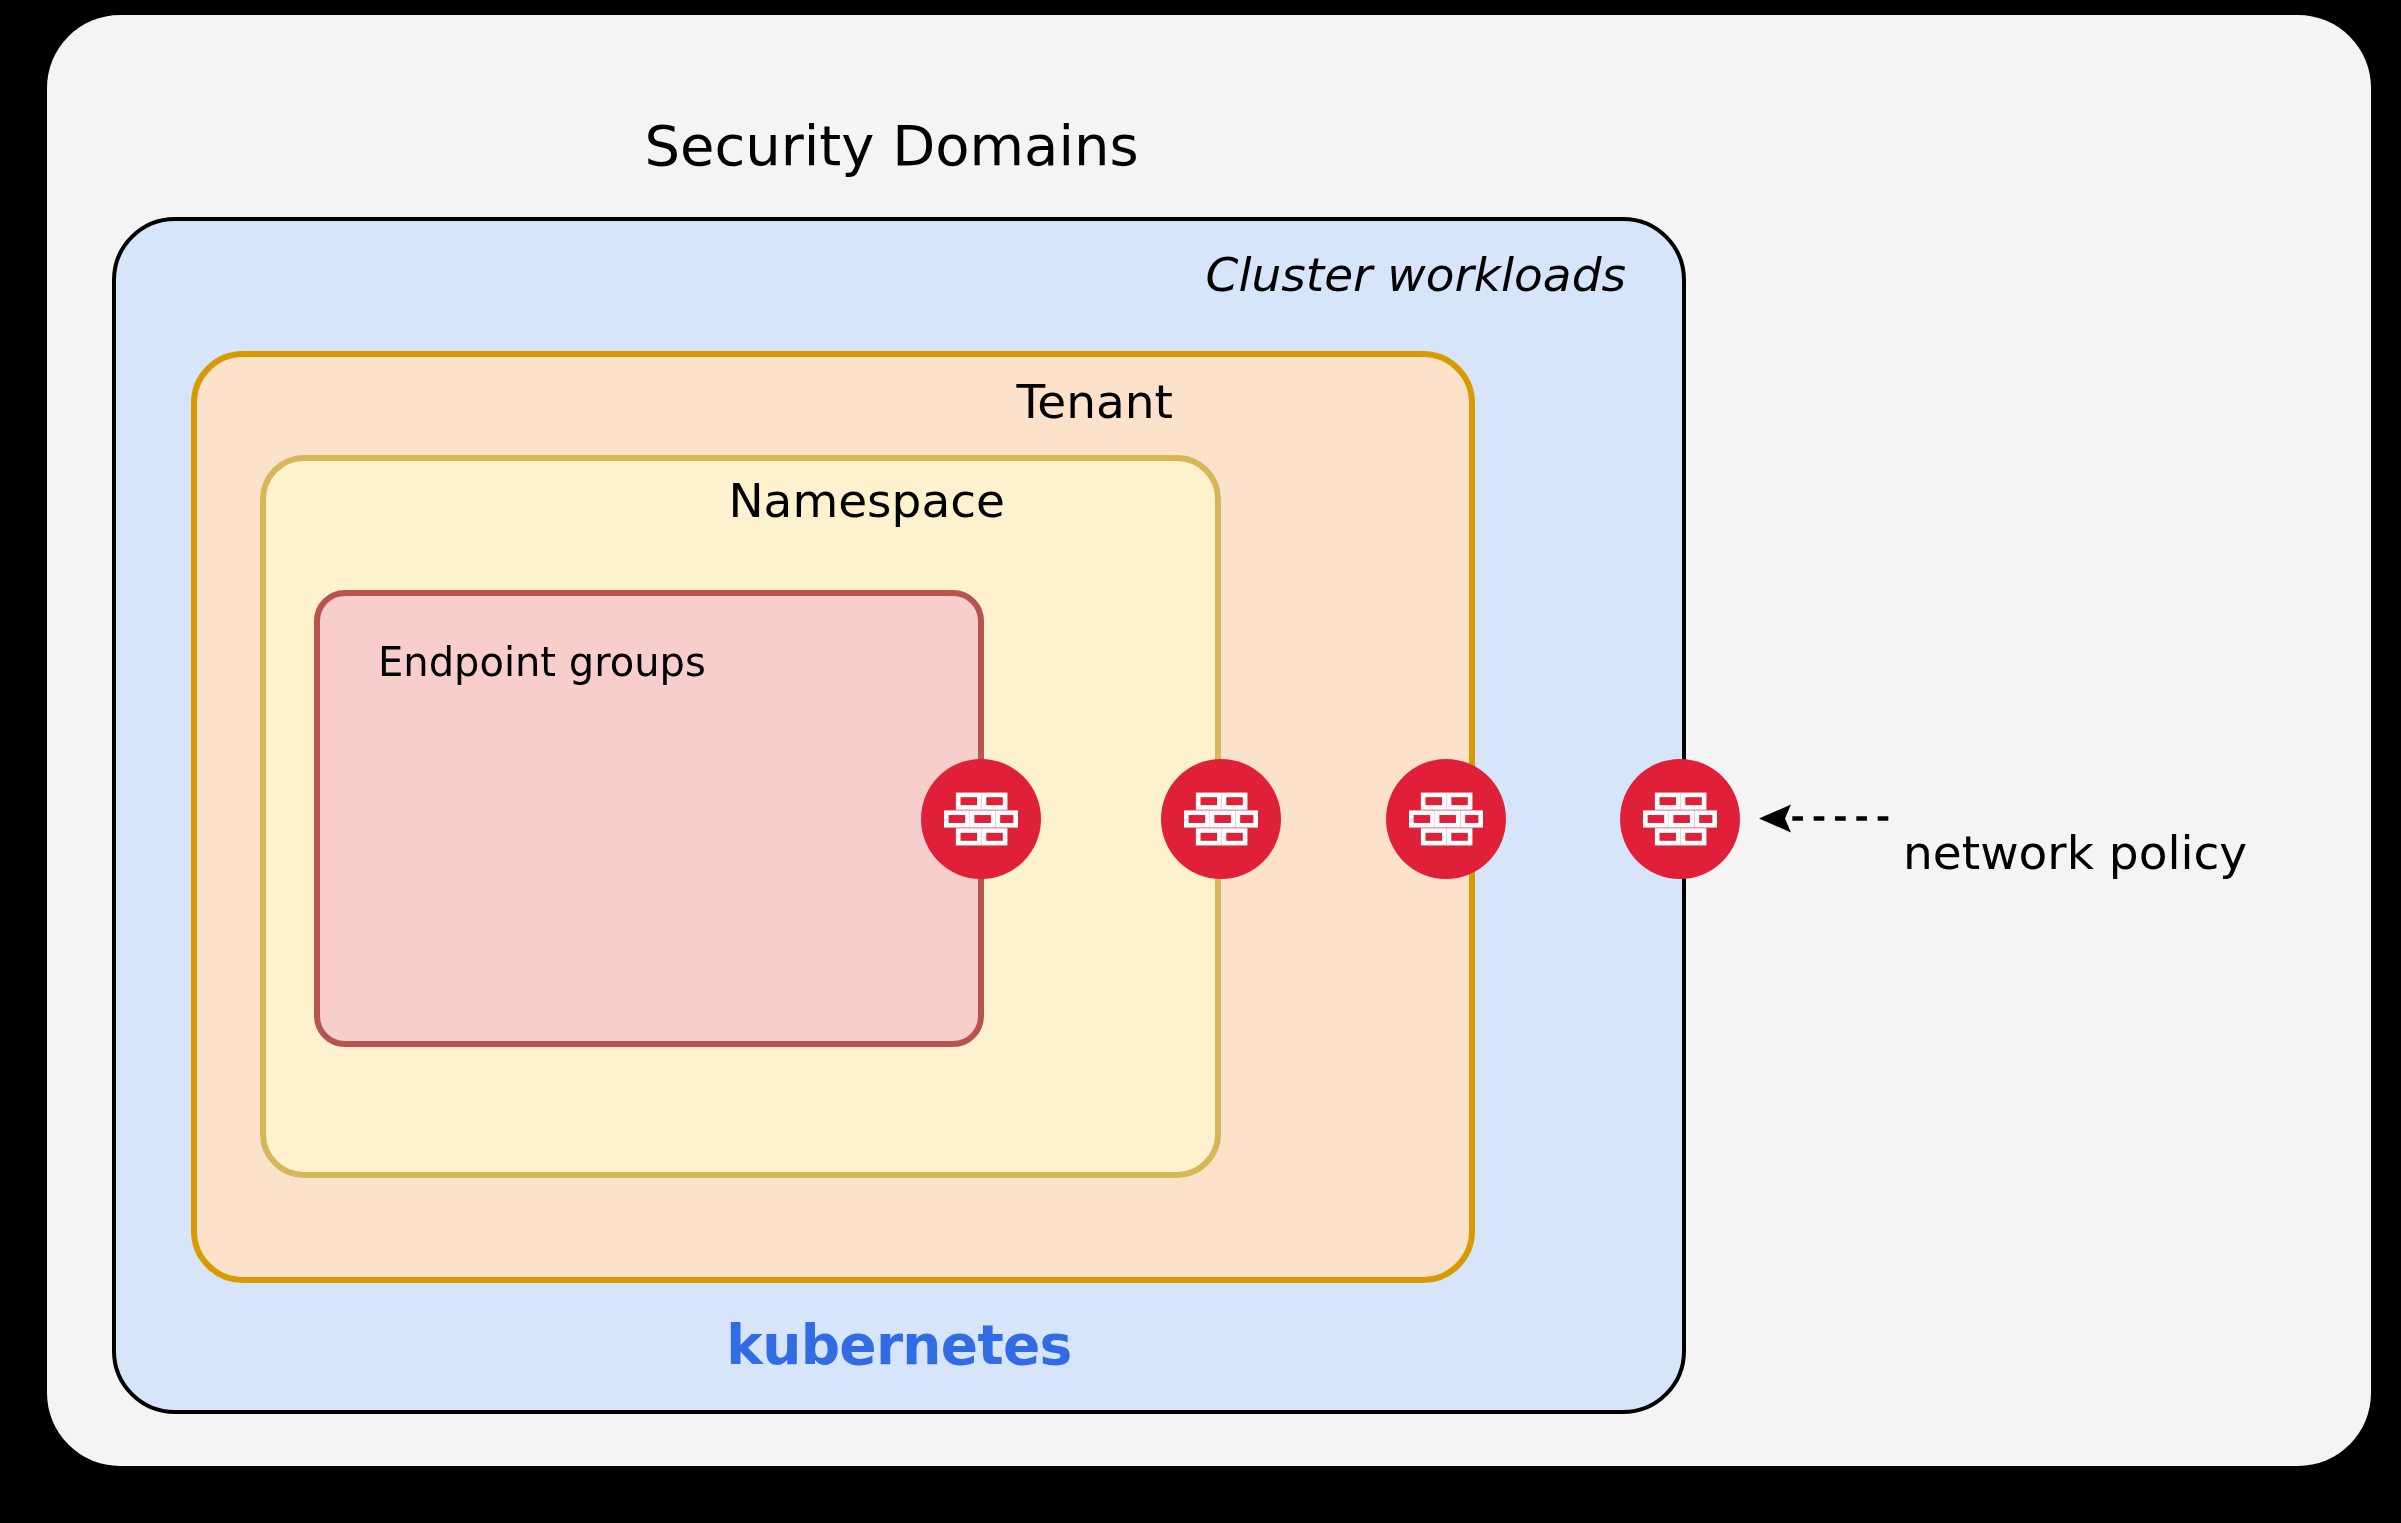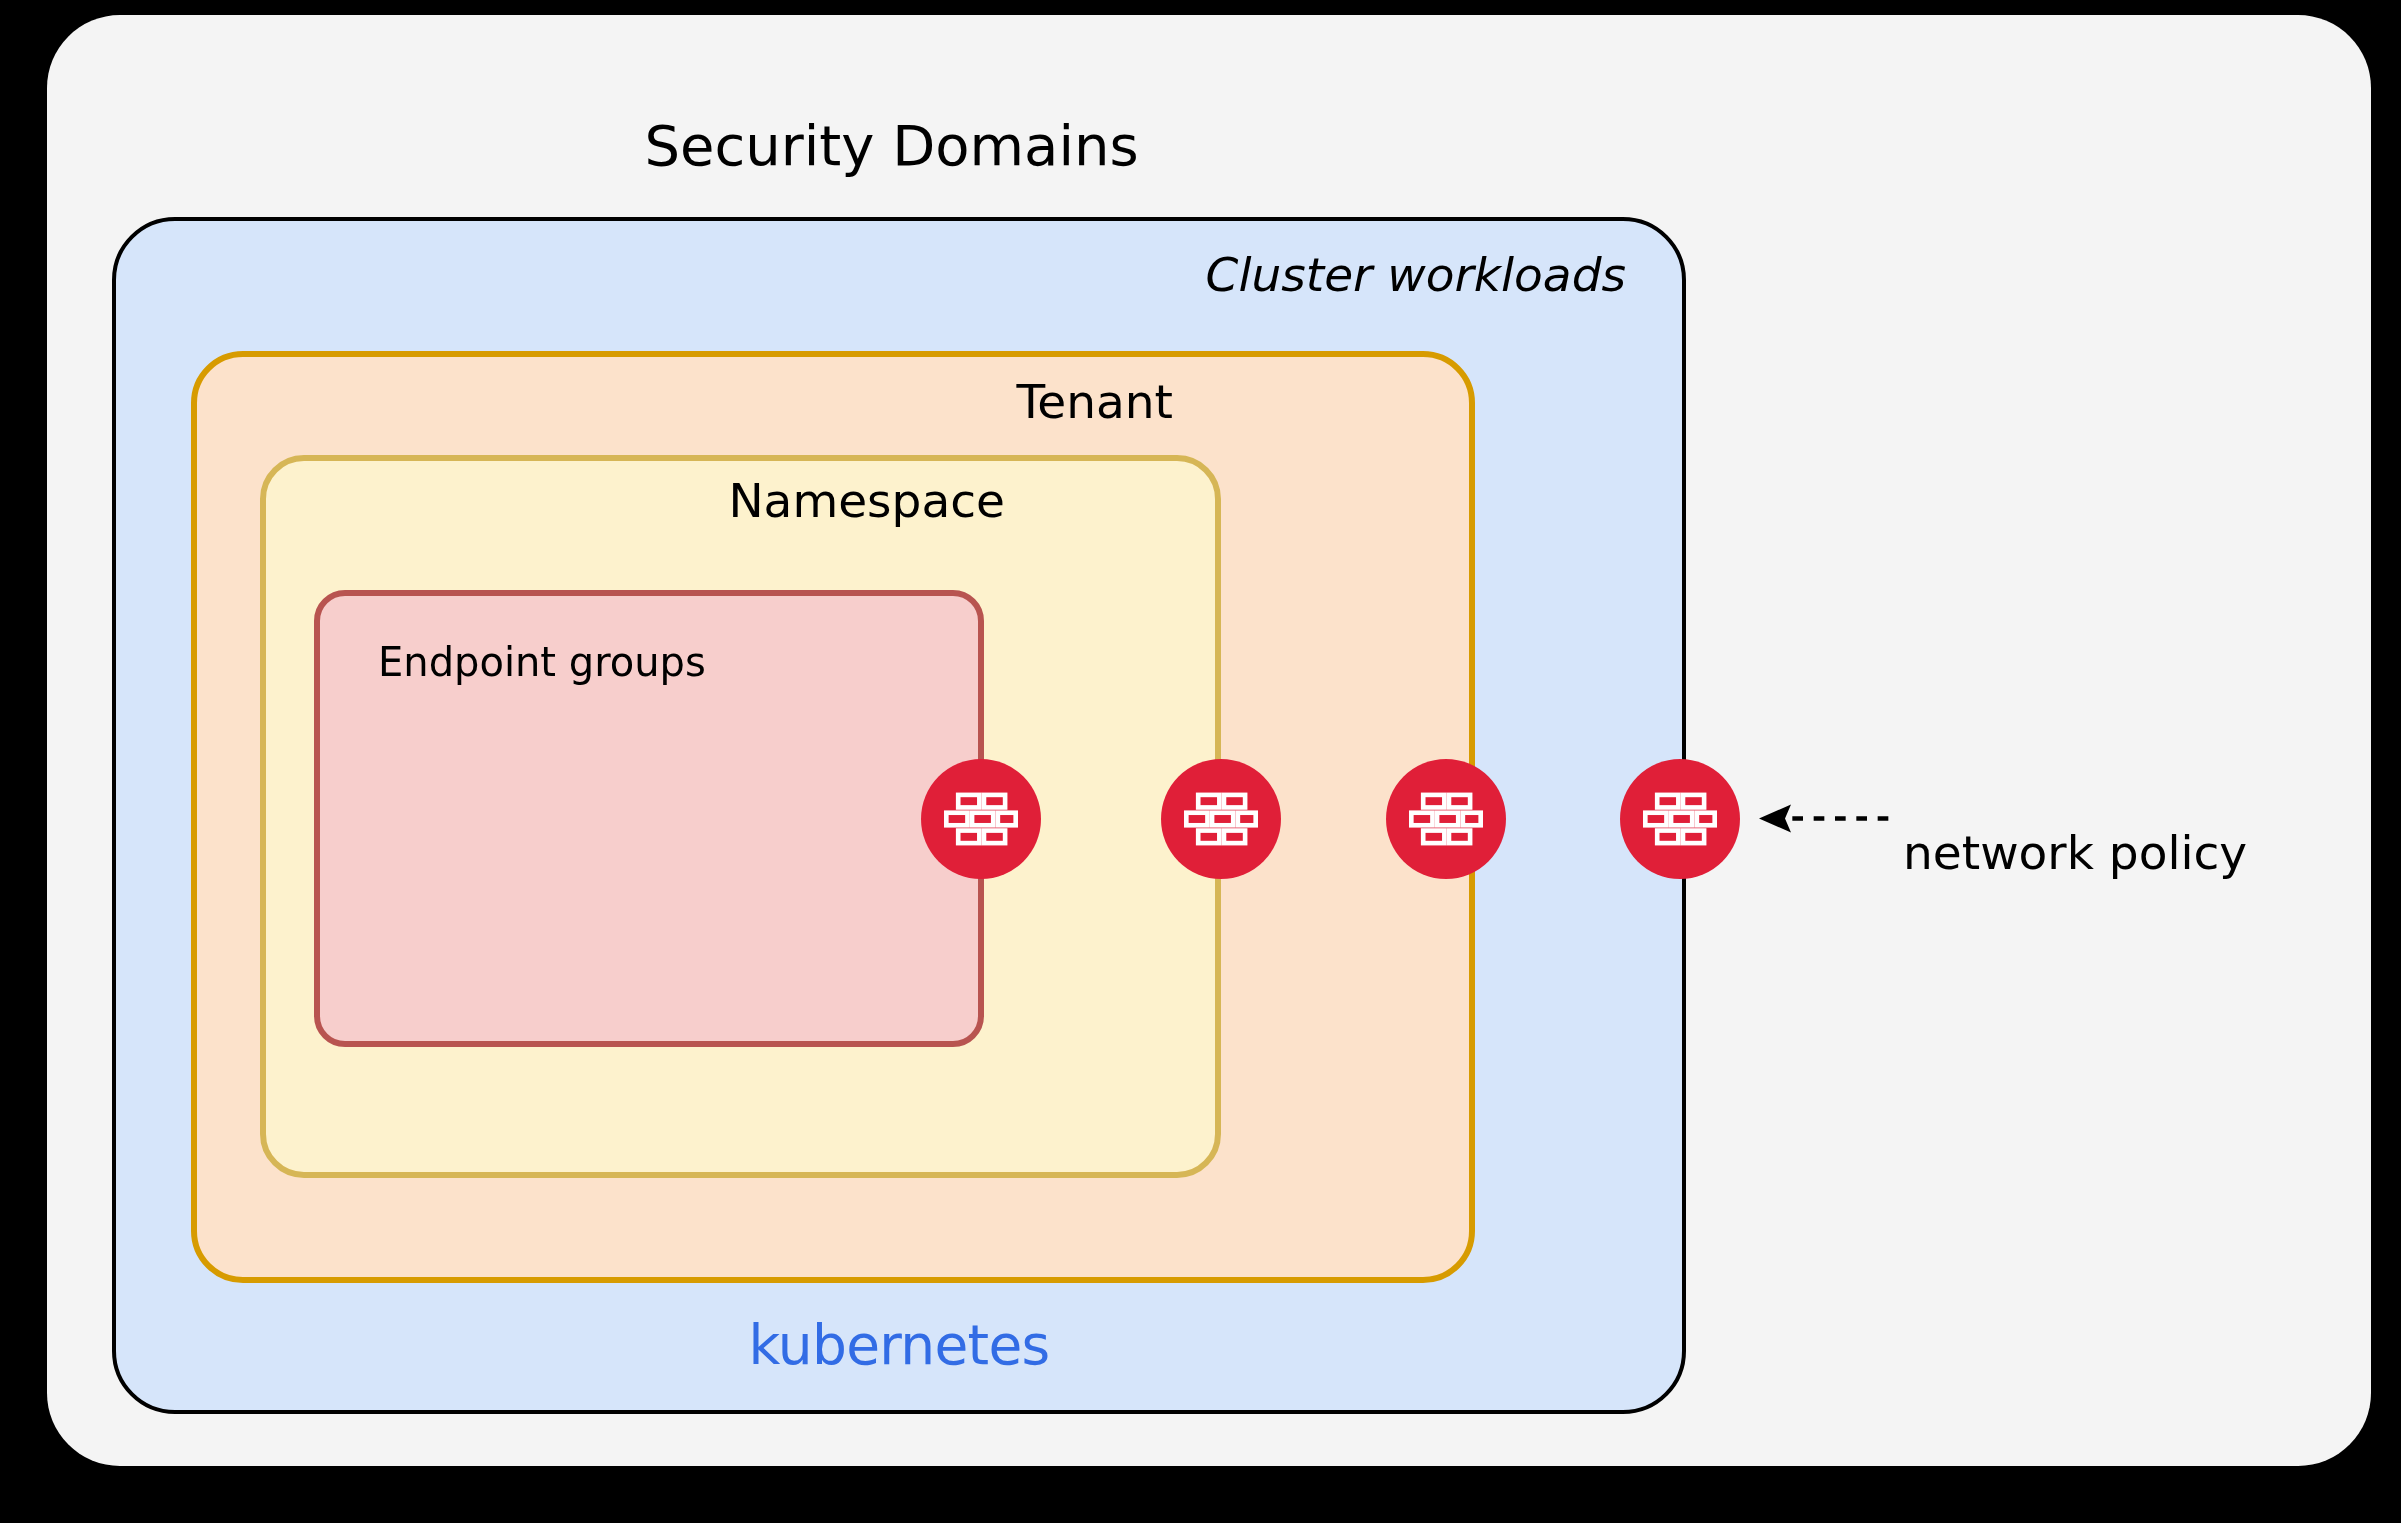--- a/index.html
+++ b/index.html
@@ -122,21 +122,21 @@
     left: 378px;
     top: 642px;
     font-size: 40px;
   }
   .label-kubernetes {
     left: 112px;
     top: 1318px;
     width: 1574px;
     text-align: center;
     font-size: 55px;
-    font-weight: normal;
+    font-weight: bold;
     color: #326CE5;
     letter-spacing: -0.7px;
   }
   .label-network-policy {
     left: 1903px;
     top: 792px;
     font-size: 47px;
     margin-top: 37px;
   }
 

